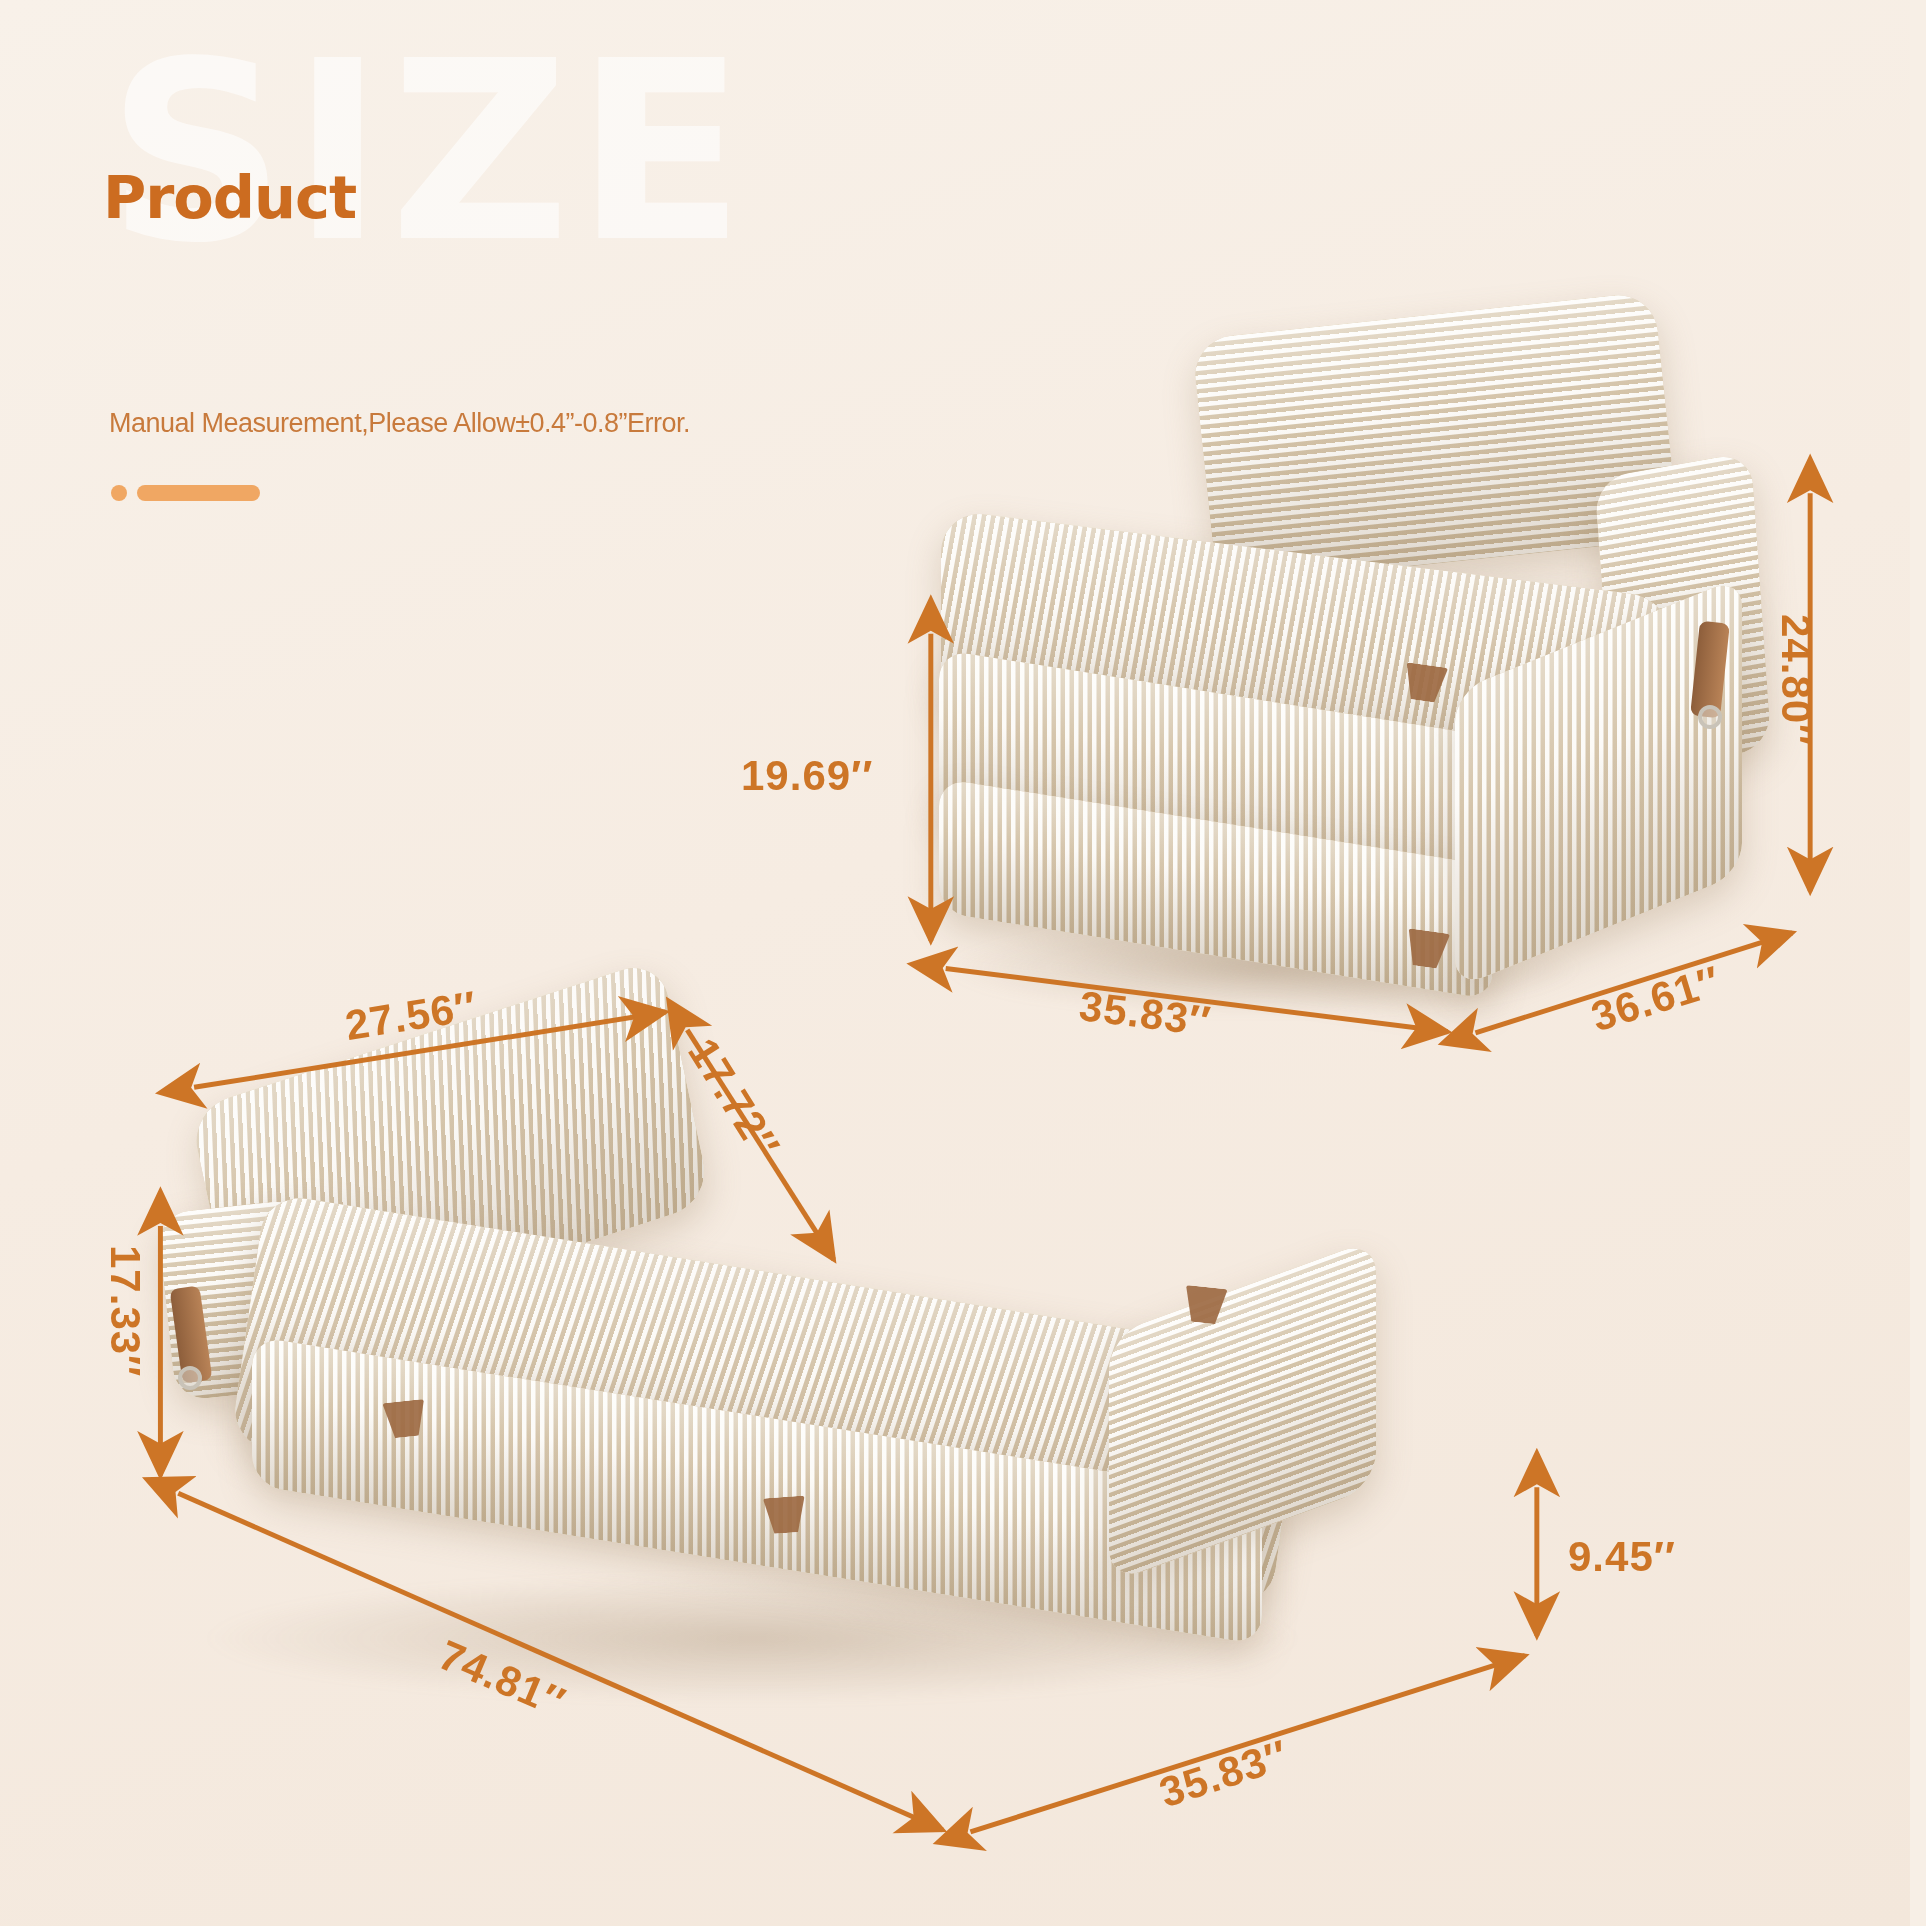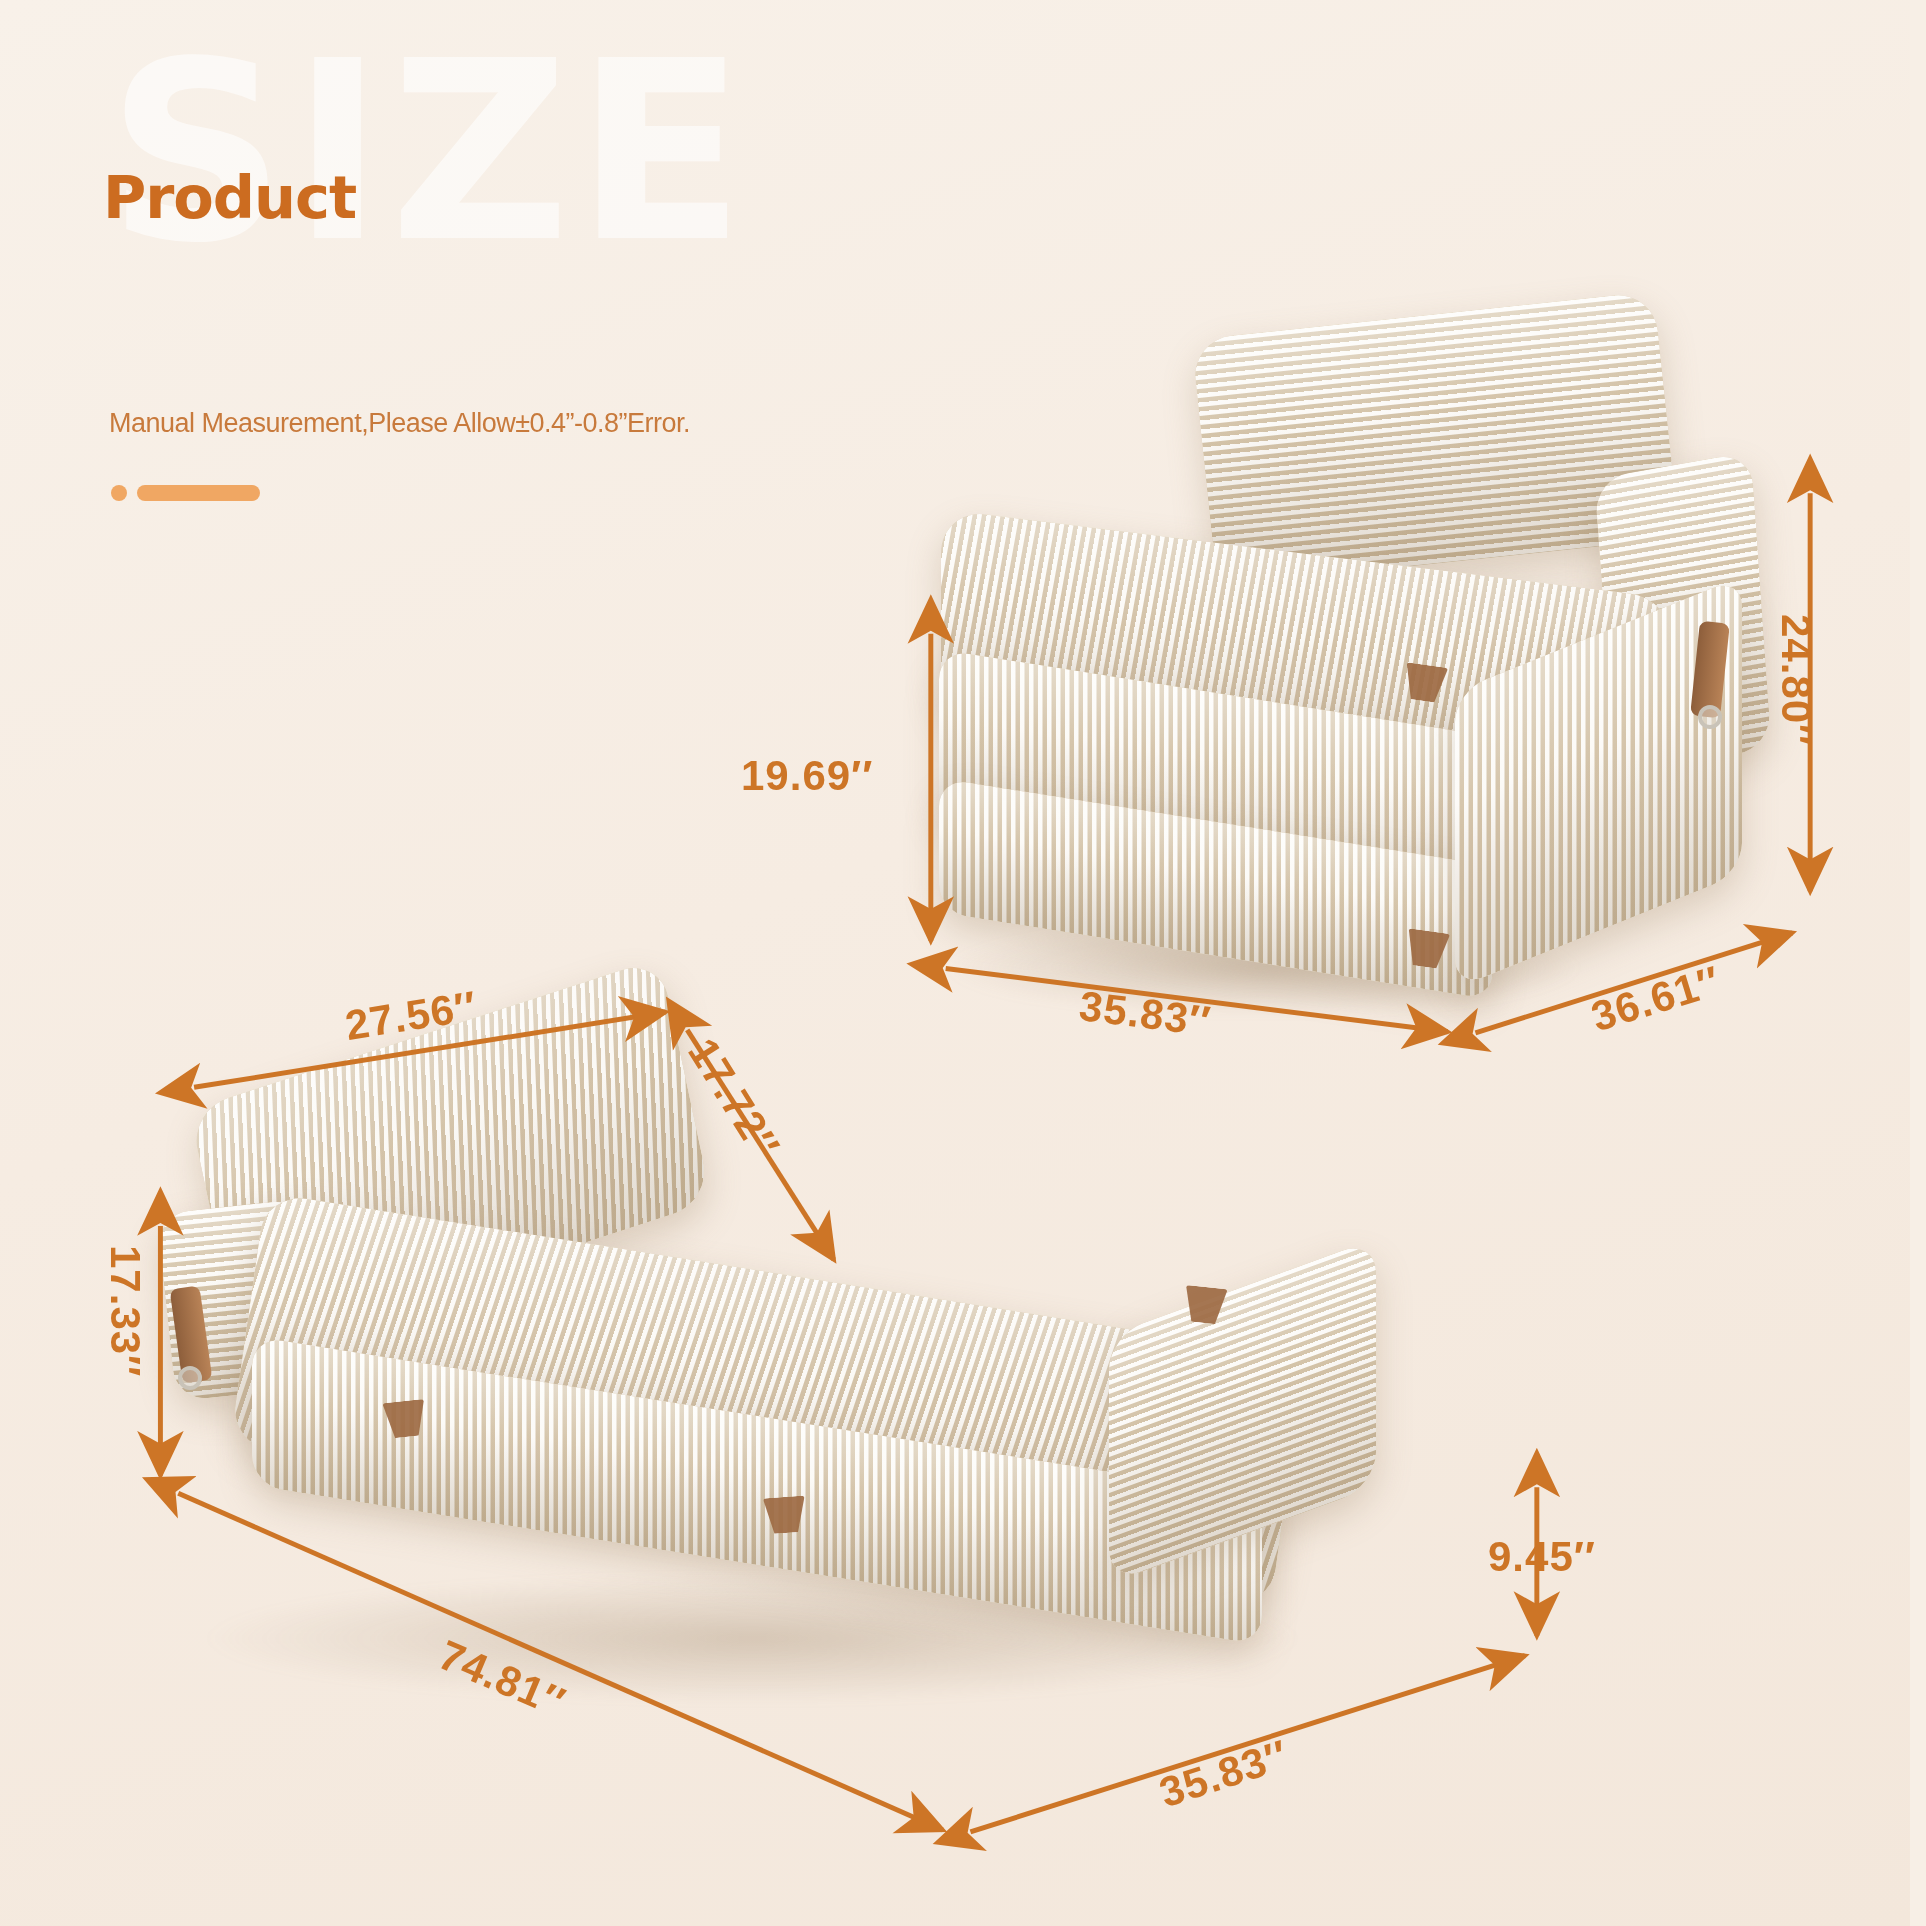--- a/index.html
+++ b/index.html
@@ -325,18 +325,18 @@
   <div class="dim-label" style="left:1590px; top:975px; transform:rotate(-17deg);">36.61′′</div>
 
   <div class="dim-label" style="left:345px; top:992px; transform:rotate(-9deg);">27.56′′</div>
 
   <div class="dim-label" style="left:719px; top:1030px; transform:rotate(58deg); transform-origin:0 0;">17.72′′</div>
 
   <div class="dim-label" style="left:149px; top:1245px; transform:rotate(90deg); transform-origin:0 0;">17.33′′</div>
 
   <div class="dim-label" style="left:436px; top:1655px; transform:rotate(23deg);">74.81′′</div>
 
-  <div class="dim-label" style="left:1488px; top:1533px;text-align:right;">9.45′′</div>
+  <div class="dim-label" style="left:1568px; top:1533px;text-align:right;">9.45′′</div>
 
   <div class="dim-label" style="left:1158px; top:1750px; transform:rotate(-18deg);">35.83′′</div>
 
 </div>
 
 
 </body></html>

